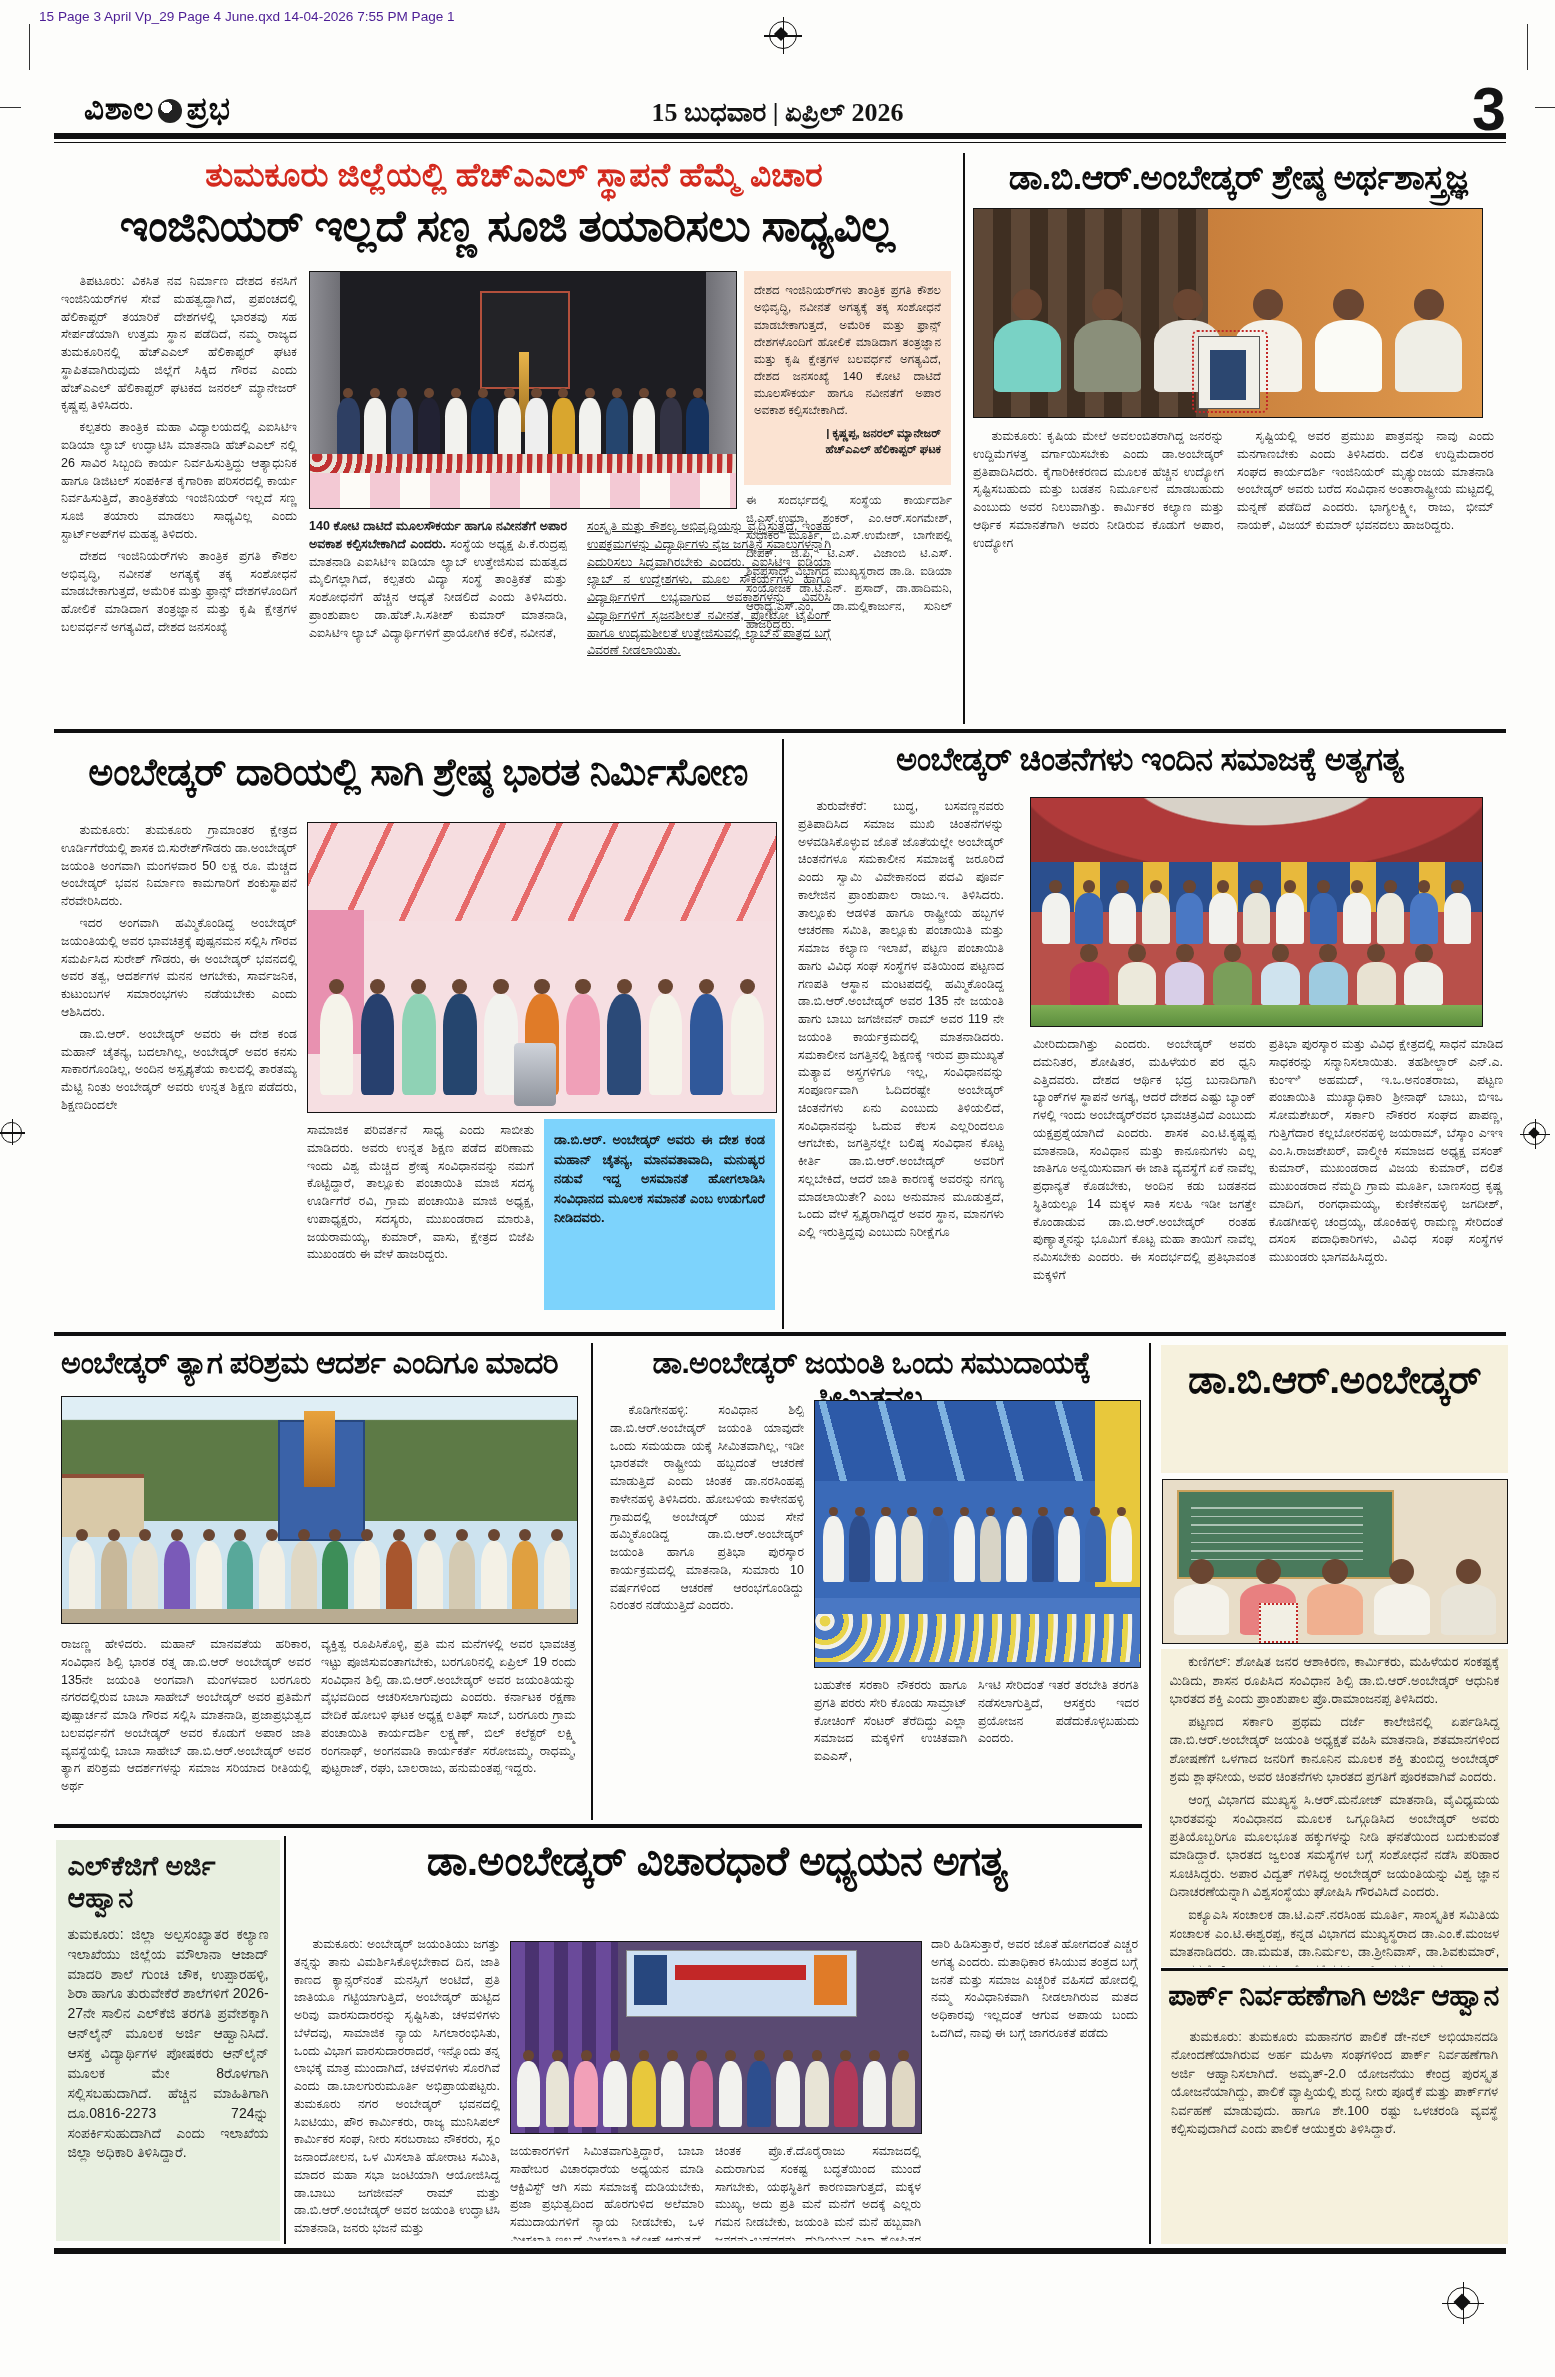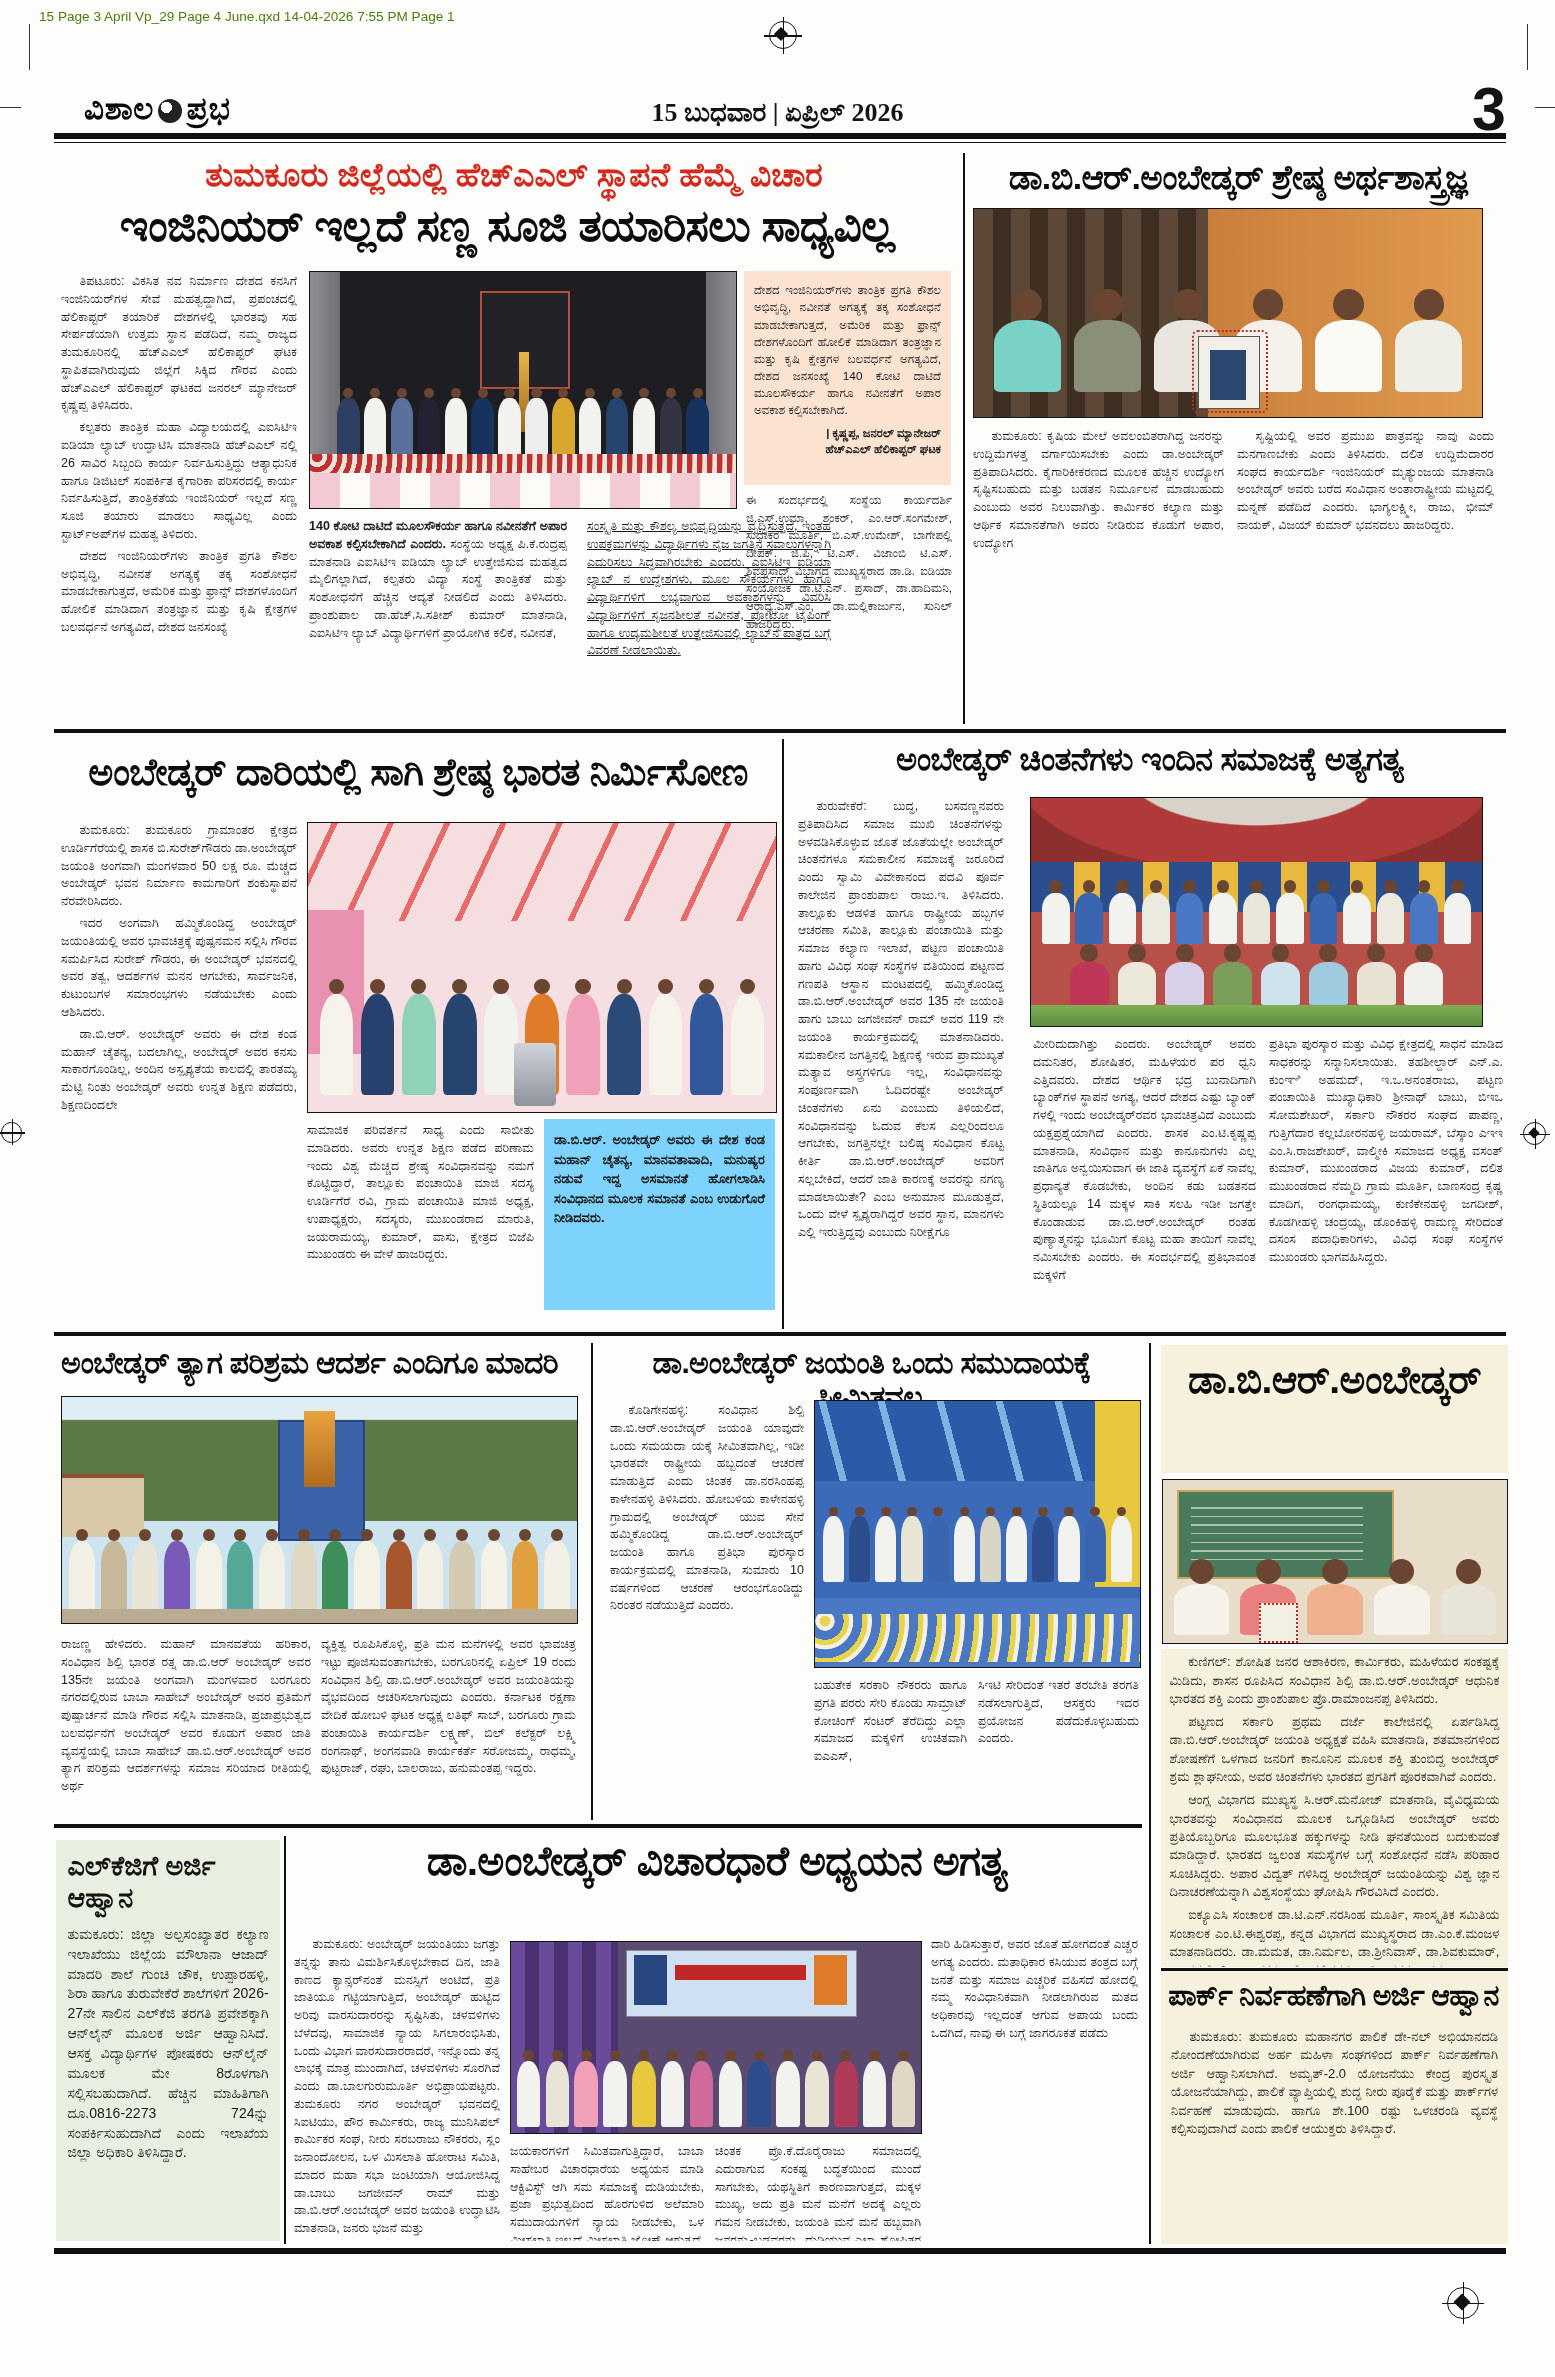--- a/index.html
+++ b/index.html
@@ -29,21 +29,21 @@
      font-family:"Liberation Serif",serif;}
   .globe{display:inline-block;width:24px;height:24px;border-radius:50%;vertical-align:-4.3px;
      background:radial-gradient(circle at 35% 35%,#fff 0 25%,#222 26% 100%);margin:0 4.3px;}
   .namecol{font-size:11.8px;line-height:1.5;text-align:justify;color:#1b1b1b;overflow:hidden;}
 </style>
 </head>
 <body>
 
 <div id="page">
 
-  <div class="abs" style="left:39px;top:8.6px;font-size:13.6px;color:#4d7c0f;">15 Page 3 April Vp_29 Page 4 June.qxd  14-04-2026  7:55 PM  Page 1</div>
+  <div class="abs" style="left:39px;top:8.6px;font-size:13.6px;color:#4c1d95;">15 Page 3 April Vp_29 Page 4 June.qxd  14-04-2026  7:55 PM  Page 1</div>
 
   <div class="abs" style="left:28.5px;top:24px;width:1.4px;height:46px;background:#333;"></div>
   <div class="abs" style="left:0;top:107px;width:21.4px;height:1.4px;background:#333;"></div>
   <div class="abs" style="left:1527px;top:24px;width:1.4px;height:46px;background:#333;"></div>
   <div class="abs" style="left:1535px;top:107px;width:21px;height:1.4px;background:#333;"></div>
 
   <div class="abs regmark" style="left:769px;top:21.4px;width:26px;height:26px;">
     <div class="rm-h" style="left:-5.7px;right:-5.7px;top:50%;height:1.4px;"></div>
     <div class="rm-v" style="top:-5.7px;bottom:-5.7px;left:50%;width:1.4px;"></div>
     <div class="rm-d" style="left:6.4px;top:6.4px;width:10px;height:10px;"></div>

